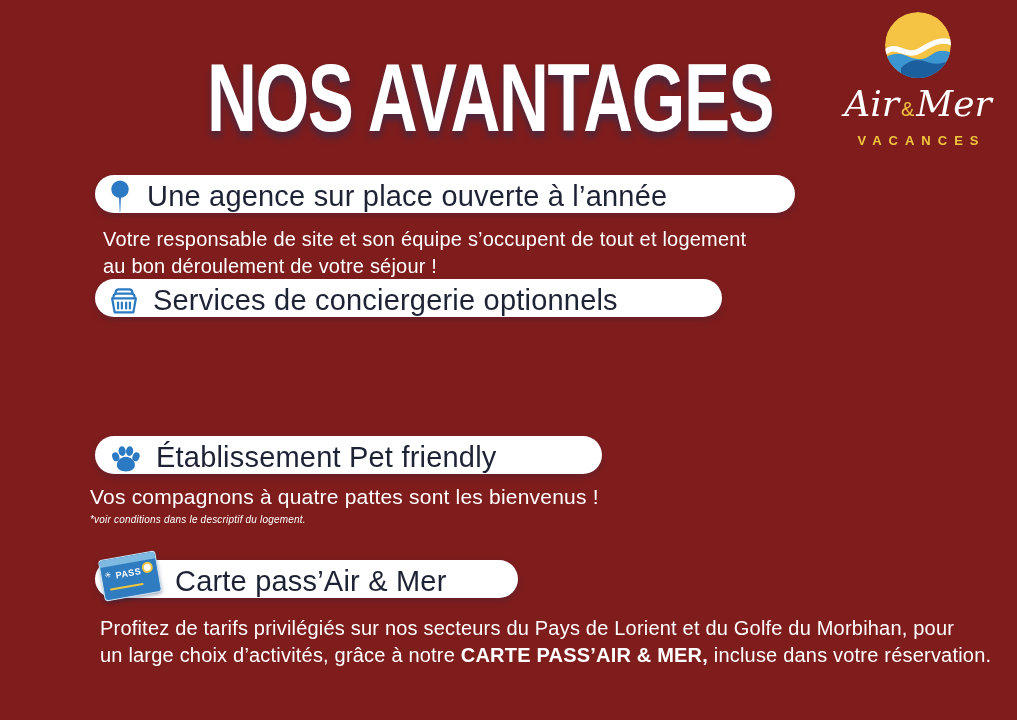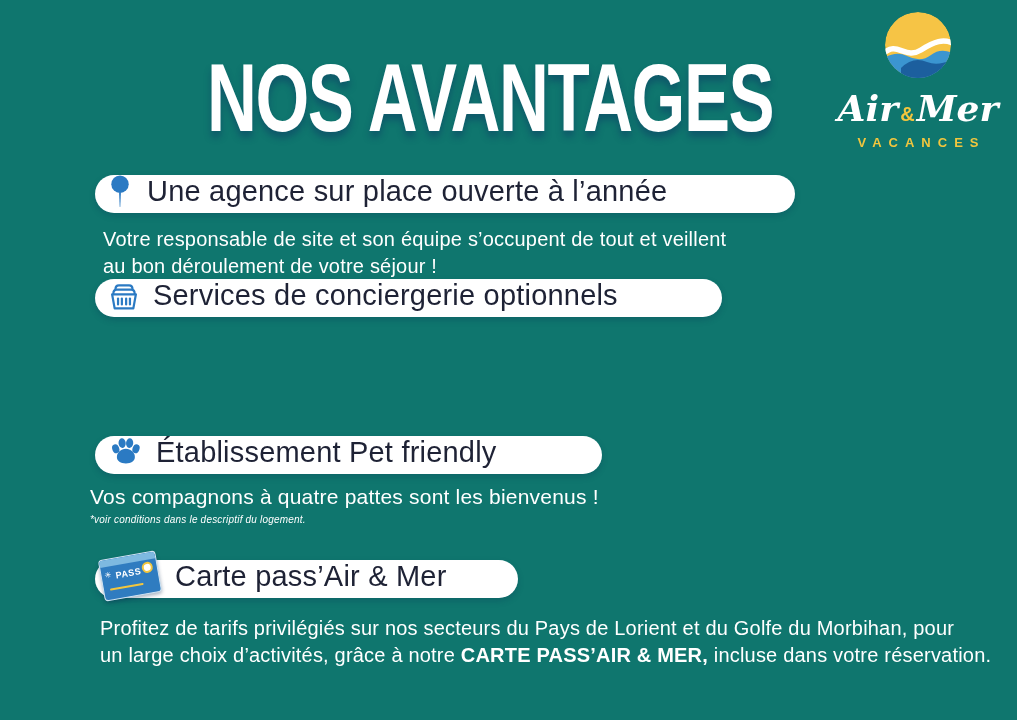--- a/index.html
+++ b/index.html
@@ -1,60 +1,60 @@
 <!DOCTYPE html>
 <html><head>
 <meta charset="utf-8">
 <style>
   html,body{margin:0;padding:0;}
   .page{
     position:relative;
     width:1017px;height:720px;
-    background:#0f766e;
+    background:#7f1d1d;
     overflow:hidden;
     font-family:"Liberation Sans", sans-serif;
   }
 
   
   .title{
     position:absolute;left:207px;top:50px;
     margin:0;
     font-size:96px;line-height:96px;font-weight:900;
     color:#ffffff;white-space:nowrap;
     letter-spacing:-2px;
     transform:scaleX(0.72);transform-origin:left top;
     text-shadow:0 6px 9px rgba(13,50,100,0.45);
   }
 
   
   .logo{position:absolute;left:828px;top:12px;width:180px;text-align:center;}
   .logo-mark{display:block;margin:0 auto;}
   .logo-brand{
-    margin-top:12px;
+    margin-top:4px;
     font-family:"DejaVu Serif", serif;
-    font-style:italic;font-weight:bold;
-    font-size:36px;line-height:37px;color:#ffffff;white-space:nowrap;
+    font-style:italic;font-weight:normal;
+    font-size:36px;line-height:44px;color:#ffffff;white-space:nowrap;
   }
   .logo-brand .amp{
     font-size:20px;color:#f2c63e;
     font-family:"Liberation Sans", sans-serif;font-style:normal;
     vertical-align:baseline;padding:0 2px;
   }
   .logo-sub{
     margin-top:2px;
     font-size:13px;font-weight:bold;color:#f2c63e;
     letter-spacing:7px;text-indent:7px;white-space:nowrap;text-align:center;
   }
 
   
   .pill{
     position:absolute;
     height:38px;border-radius:20px;
     background:#ffffff;
-    display:flex;align-items:flex-start;
+    display:flex;align-items:flex-end;
     box-shadow:0 3px 6px rgba(10,40,80,0.22);
     box-sizing:border-box;
   }
   .pill-title{
     font-size:29px;color:#1e2235;white-space:nowrap;letter-spacing:0.2px;
   }
   .icon-slot{display:inline-flex;align-items:center;justify-content:center;}
 
   .body-text{
     position:absolute;color:#ffffff;
@@ -136,21 +136,21 @@
   <div class="pill pill-1">
     <span class="icon-slot">
       <svg width="22" height="33" viewBox="0 0 24 36">
         <circle cx="12" cy="10" r="9.5" fill="#2b7ac3"></circle>
         <path d="M11 19 L13 19 L12.3 35 L11.7 35 Z" fill="#2b7ac3"></path>
       </svg>
     </span>
     <span class="pill-title">Une agence sur place ouverte à l’année</span>
   </div>
   <div class="body-text body-1">
-    <div class="line">Votre responsable de site et son équipe s’occupent de tout et veillent</div>
+    <div class="line">Votre responsable de site et son équipe s’occupent de tout et logement</div>
     <div class="line">au bon déroulement de votre séjour !</div>
   </div>
 
   <div class="pill pill-2">
     <span class="icon-slot">
       <svg width="34" height="34" viewBox="0 0 40 40" fill="none" stroke="#2b7ac3" stroke-width="2.6" stroke-linecap="round" stroke-linejoin="round">
         <path d="M10 12 Q10 7.5 14 7.5 L26 7.5 Q30 7.5 30 12"></path>
         <path d="M7.5 17 Q7.5 12.5 11.5 12.5 L28.5 12.5 Q32.5 12.5 32.5 17"></path>
         <path d="M6 18 L34 18 L31 34.5 L9 34.5 Z"></path>
         <line x1="13" y1="23" x2="13" y2="30"></line>

